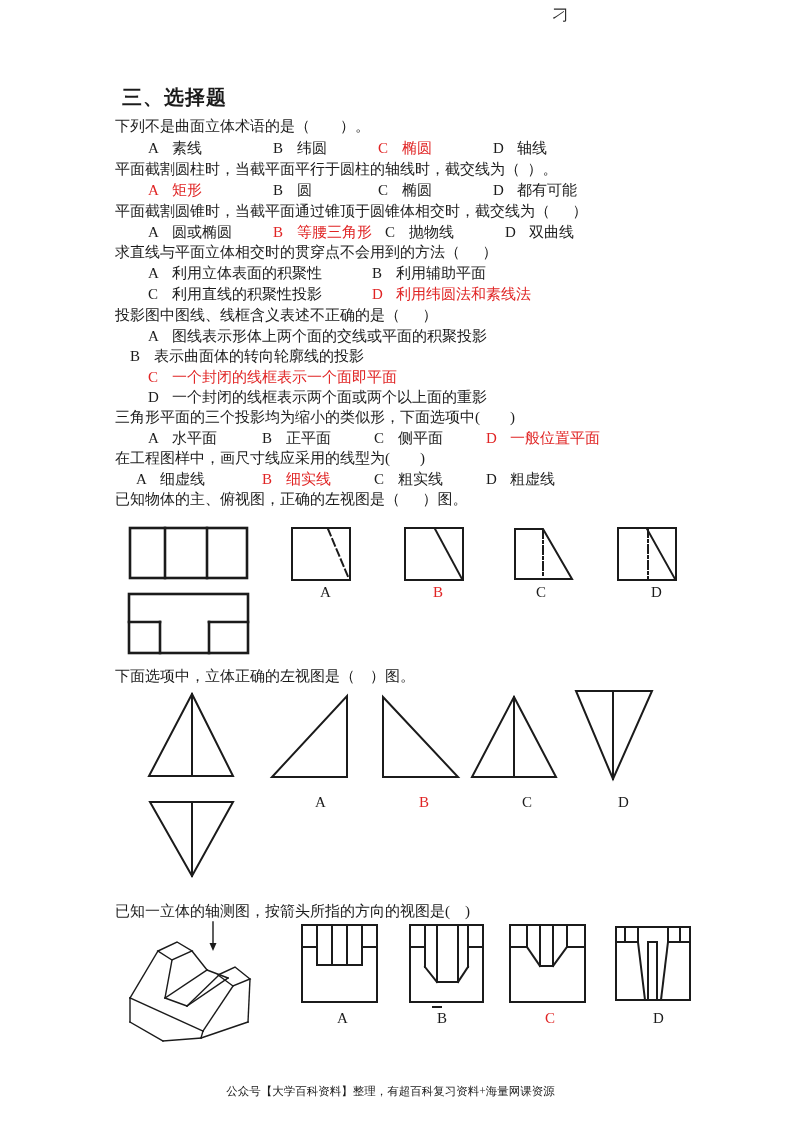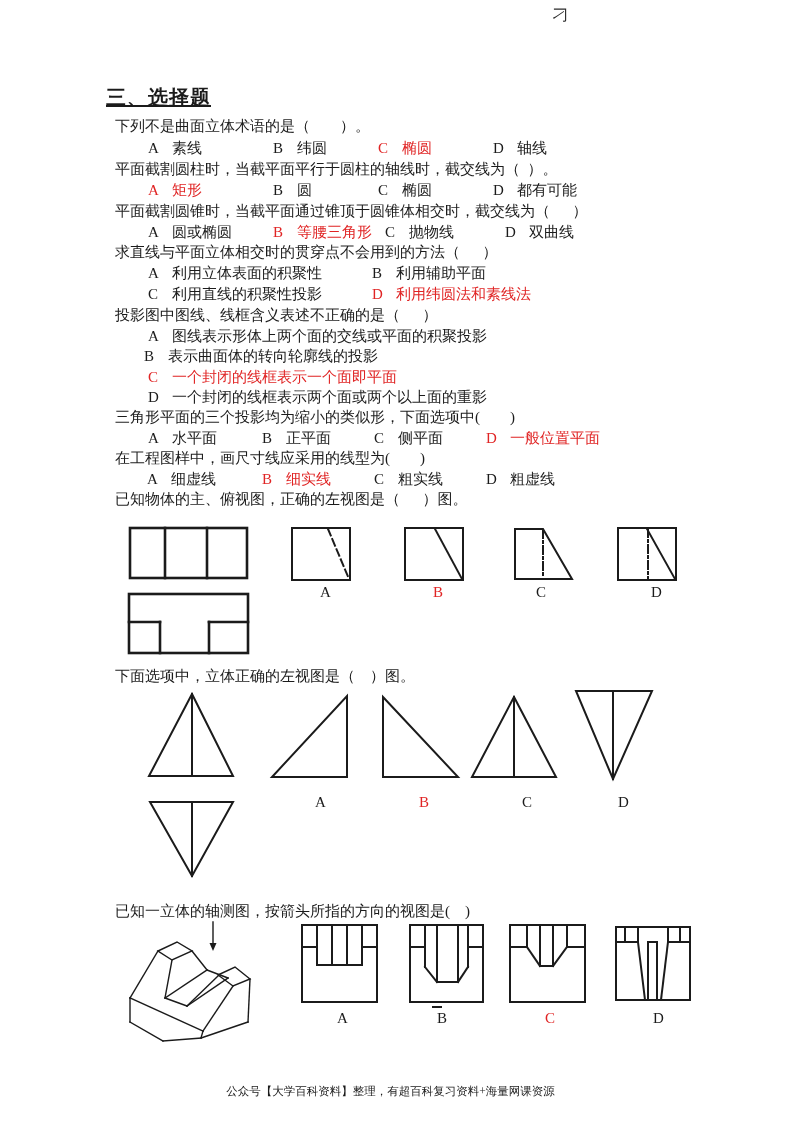--- a/index.html
+++ b/index.html
@@ -21,21 +21,21 @@
   .footer{position:absolute;left:0;top:1084px;width:781px;text-align:center;font-size:11.5px;}
   .stray{position:absolute;font-size:15px;color:#2a2a2a;}
 </style>
 </head>
 <body>
 
 <div class="page">
 
   <div class="stray abs" style="left:553px;top:6px;">刁</div>
 
-  <div class="abs title" style="left:106px;top:84px;text-decoration:underline;">三、选择题</div>
+  <div class="abs title" style="left:122px;top:84px;">三、选择题</div>
 
   <div class="line" style="top:117px">
       <span class="stem">下列不是曲面立体术语的是（        ）。</span>
     </div>
   <div class="line" style="top:139px">
     <span class="opt" style="left:148px"><span class="ol">A</span><span>素线</span></span>
     <span class="opt" style="left:273px"><span class="ol">B</span><span>纬圆</span></span>
     <span class="opt red" style="left:378px"><span class="ol">C</span><span>椭圆</span></span>
     <span class="opt" style="left:493px"><span class="ol">D</span><span>轴线</span></span>
   </div>
@@ -72,21 +72,21 @@
     </div>
 
   <div class="line" style="top:285px">
     <span class="opt" style="left:148px"><span class="ol">C</span><span>利用直线的积聚性投影</span></span>
     <span class="opt red" style="left:372px"><span class="ol">D</span><span>利用纬圆法和素线法</span></span>
   </div>
   <div class="line" style="top:327px">
       <span class="opt" style="left:148px"><span class="ol">A</span><span>图线表示形体上两个面的交线或平面的积聚投影</span></span>
     </div>
   <div class="line" style="top:347px">
-      <span class="opt" style="left:144px"><span class="ol">B</span><span>表示曲面体的转向轮廓线的投影</span></span>
+      <span class="opt" style="left:130px"><span class="ol">B</span><span>表示曲面体的转向轮廓线的投影</span></span>
     </div>
   <div class="line" style="top:368px">
       <span class="opt red" style="left:148px"><span class="ol">C</span><span>一个封闭的线框表示一个面即平面</span></span>
     </div>
   <div class="line" style="top:388px">
       <span class="opt" style="left:148px"><span class="ol">D</span><span>一个封闭的线框表示两个面或两个以上面的重影</span></span>
     </div>
 
   <div class="line" style="top:408px">
       <span class="stem">三角形平面的三个投影均为缩小的类似形，下面选项中(        )</span>
@@ -95,21 +95,21 @@
     <span class="opt" style="left:148px"><span class="ol">A</span><span>水平面</span></span>
     <span class="opt" style="left:262px"><span class="ol">B</span><span>正平面</span></span>
     <span class="opt" style="left:374px"><span class="ol">C</span><span>侧平面</span></span>
     <span class="opt red" style="left:486px"><span class="ol">D</span><span>一般位置平面</span></span>
   </div>
 
   <div class="line" style="top:449px">
       <span class="stem">在工程图样中，画尺寸线应采用的线型为(        )</span>
     </div>
   <div class="line" style="top:470px">
-    <span class="opt" style="left:147px"><span class="ol">A</span><span>细虚线</span></span>
+    <span class="opt" style="left:136px"><span class="ol">A</span><span>细虚线</span></span>
     <span class="opt red" style="left:262px"><span class="ol">B</span><span>细实线</span></span>
     <span class="opt" style="left:374px"><span class="ol">C</span><span>粗实线</span></span>
     <span class="opt" style="left:486px"><span class="ol">D</span><span>粗虚线</span></span>
   </div>
 
   <div class="line" style="top:490px">
       <span class="stem">已知物体的主、俯视图，正确的左视图是（      ）图。</span>
     </div>
 
   <svg style="left:0;top:0" width="793" height="660" viewBox="0 0 793 660">

